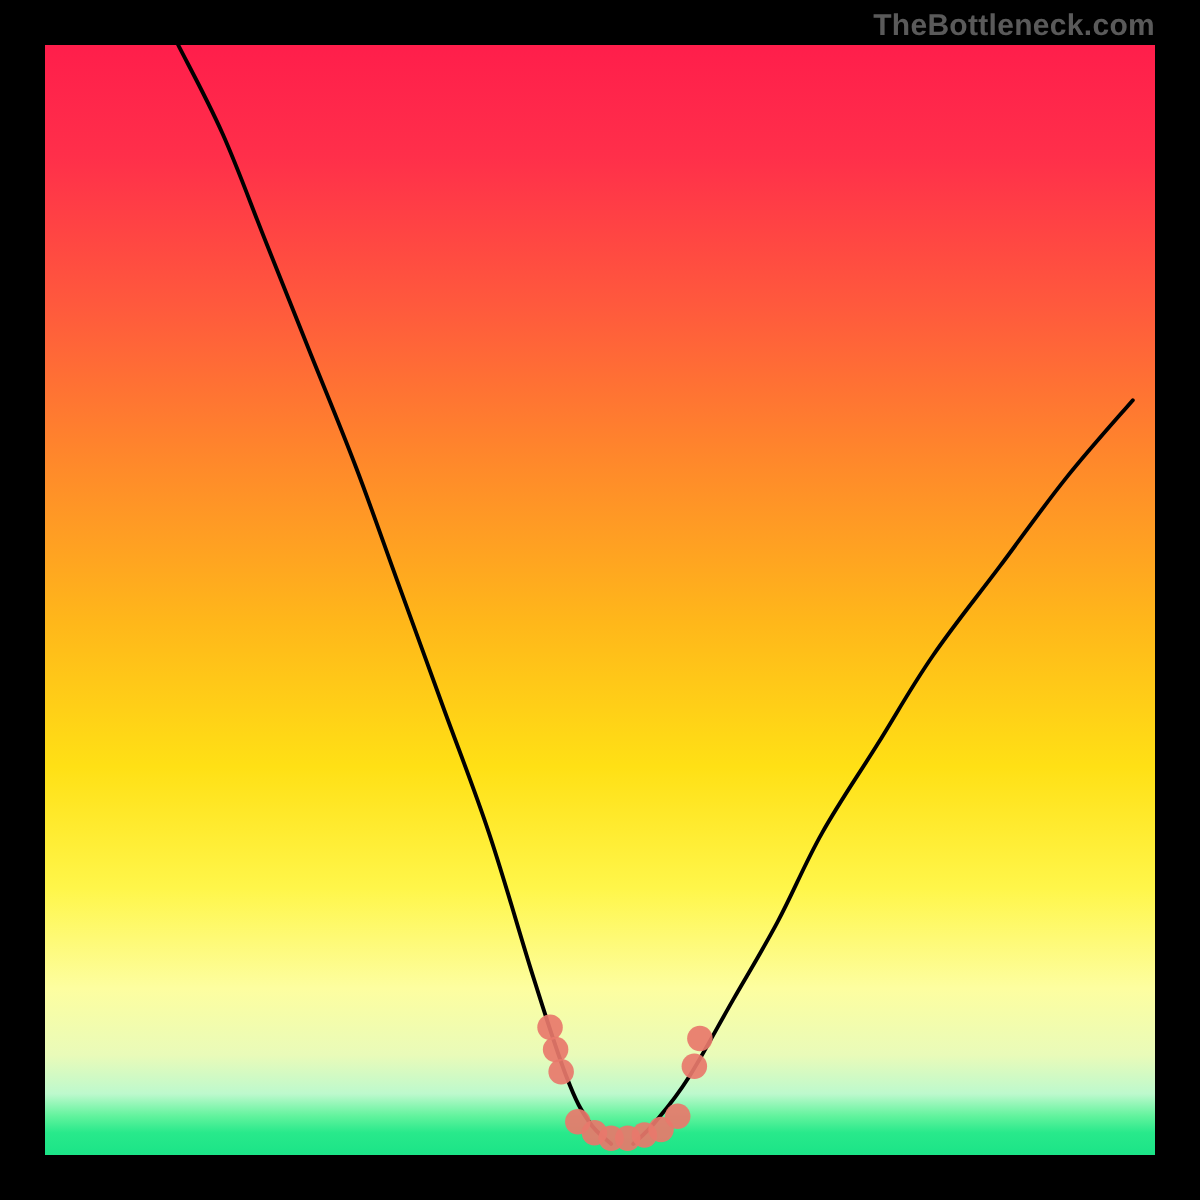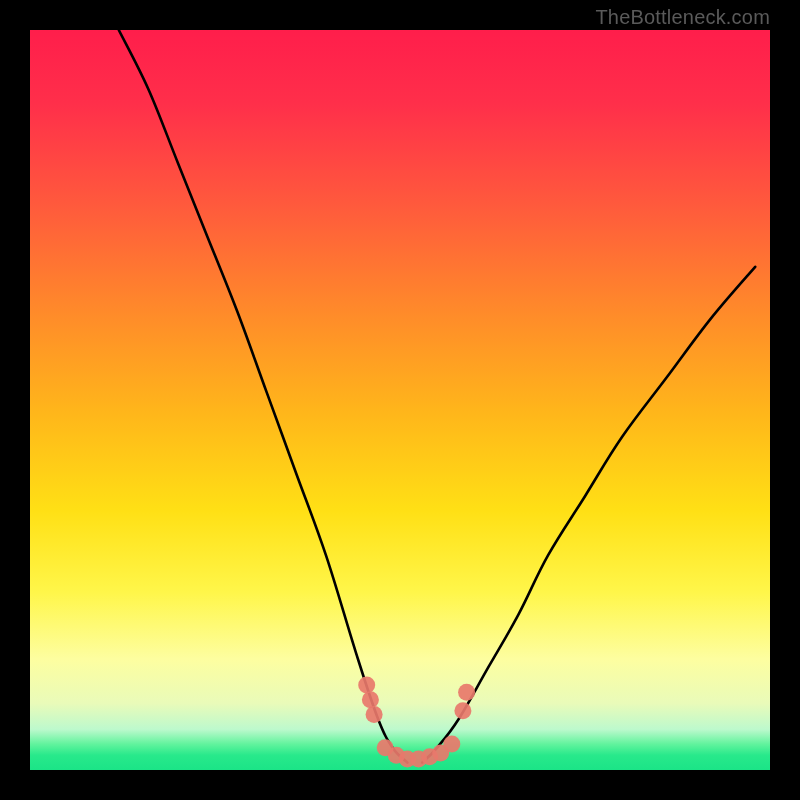--- a/index.html
+++ b/index.html
@@ -40,21 +40,21 @@
         #28e98b 98%,
         #1be487 100%
       );
   }
   .watermark {
     position: absolute;
     top: 6px;
     right: 30px;
     color: #5a5a5a;
     font-size: 20px;
-    font-weight: 400;
+    font-weight: 700;
     letter-spacing: 0.2px;
     z-index: 5;
   }
   svg.curves {
     position: absolute;
     left: 0;
     top: 0;
     width: 740px;
     height: 740px;
   }

